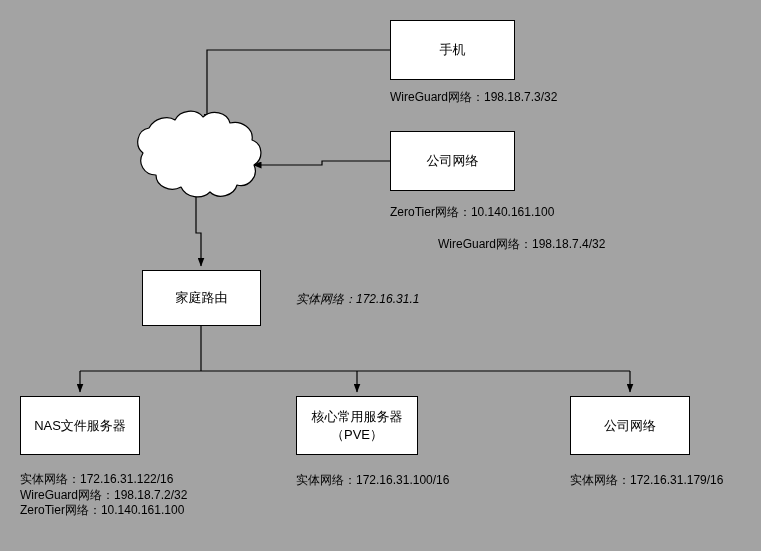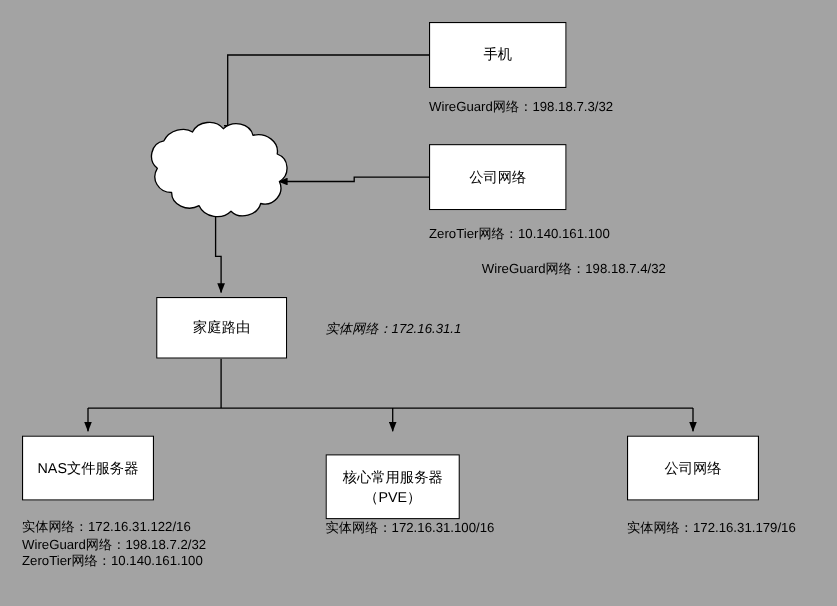--- a/index.html
+++ b/index.html
@@ -118,21 +118,21 @@
   </div>
 
   <div class="node" style="left:142px; top:270px; width:119px; height:56px;">
     <span class="node-label">家庭路由</span>
   </div>
 
   <div class="node" style="left:20px; top:396px; width:120px; height:59px;">
     <span class="node-label">NAS文件服务器</span>
   </div>
 
-  <div class="node" style="left:296px; top:396px; width:122px; height:59px;margin-top:17px;">
+  <div class="node" style="left:296px; top:396px; width:122px; height:59px;">
     <span class="node-label">核心常用服务器
 （PVE）</span>
   </div>
 
   <div class="node" style="left:570px; top:396px; width:120px; height:59px;">
     <span class="node-label">公司网络</span>
   </div>
 
   <div class="annot" style="left:390px; top:89px;text-align:right;">WireGuard网络：198.18.7.3/32</div>
 

